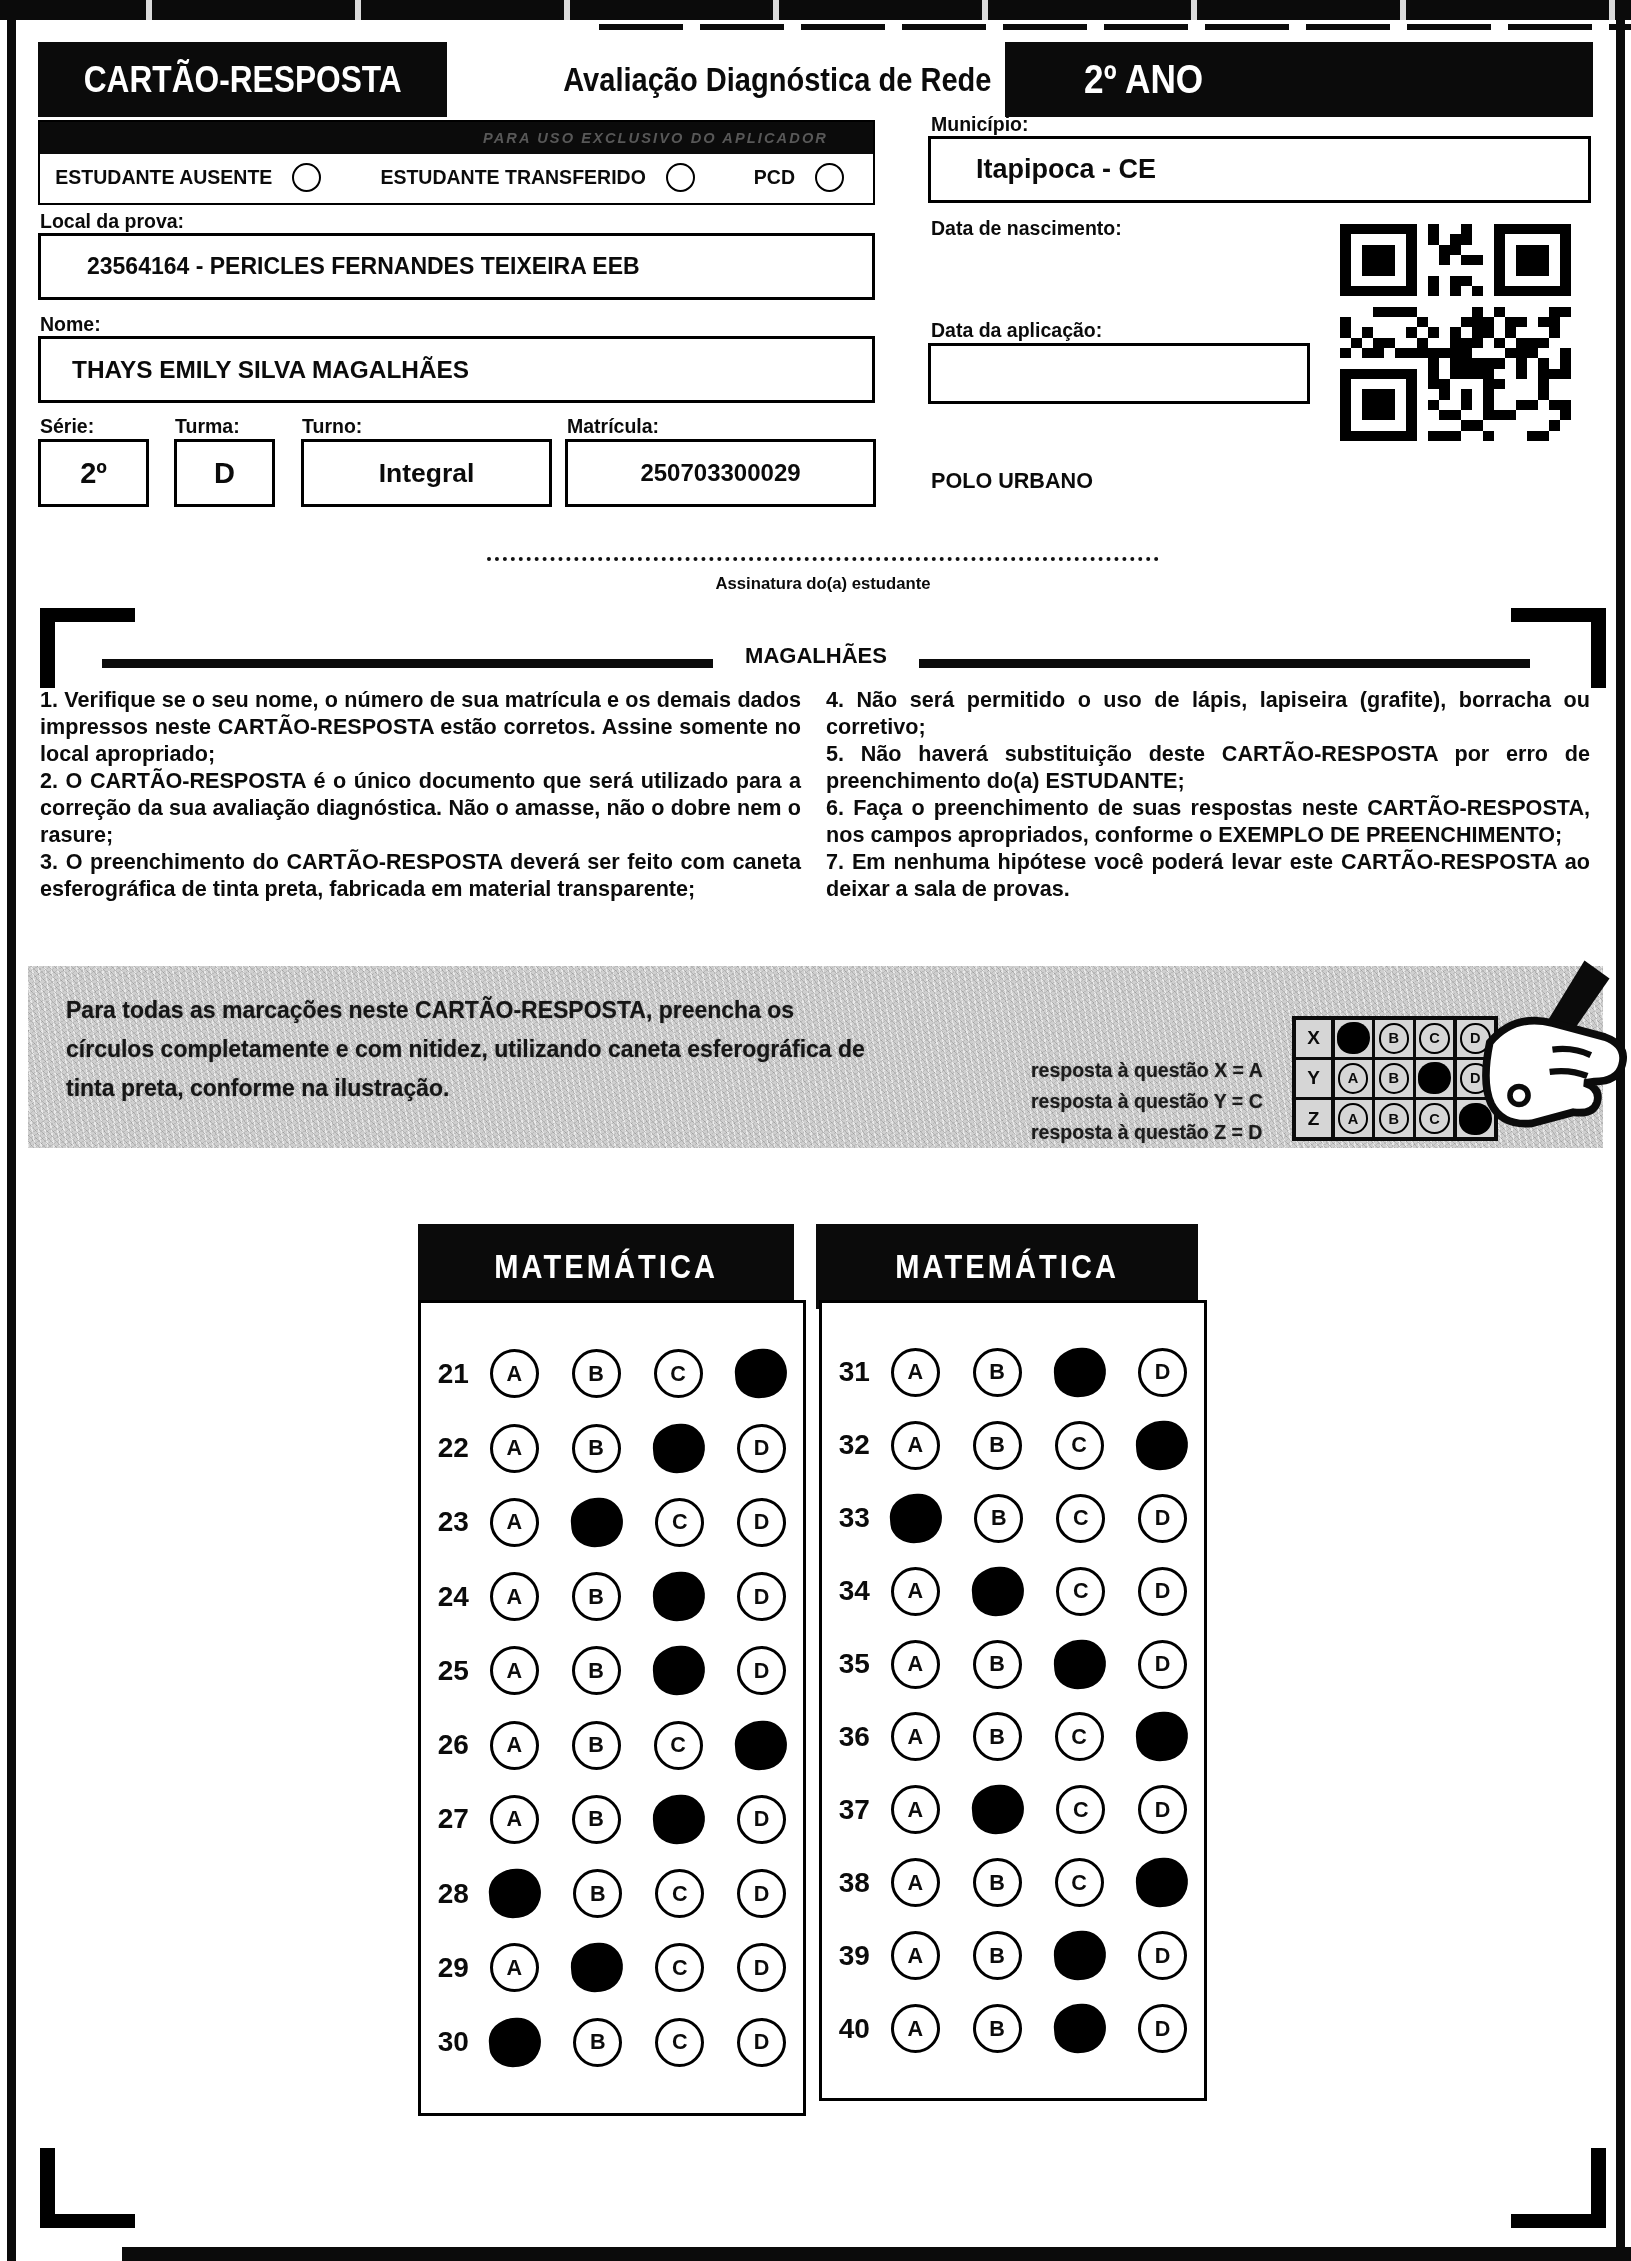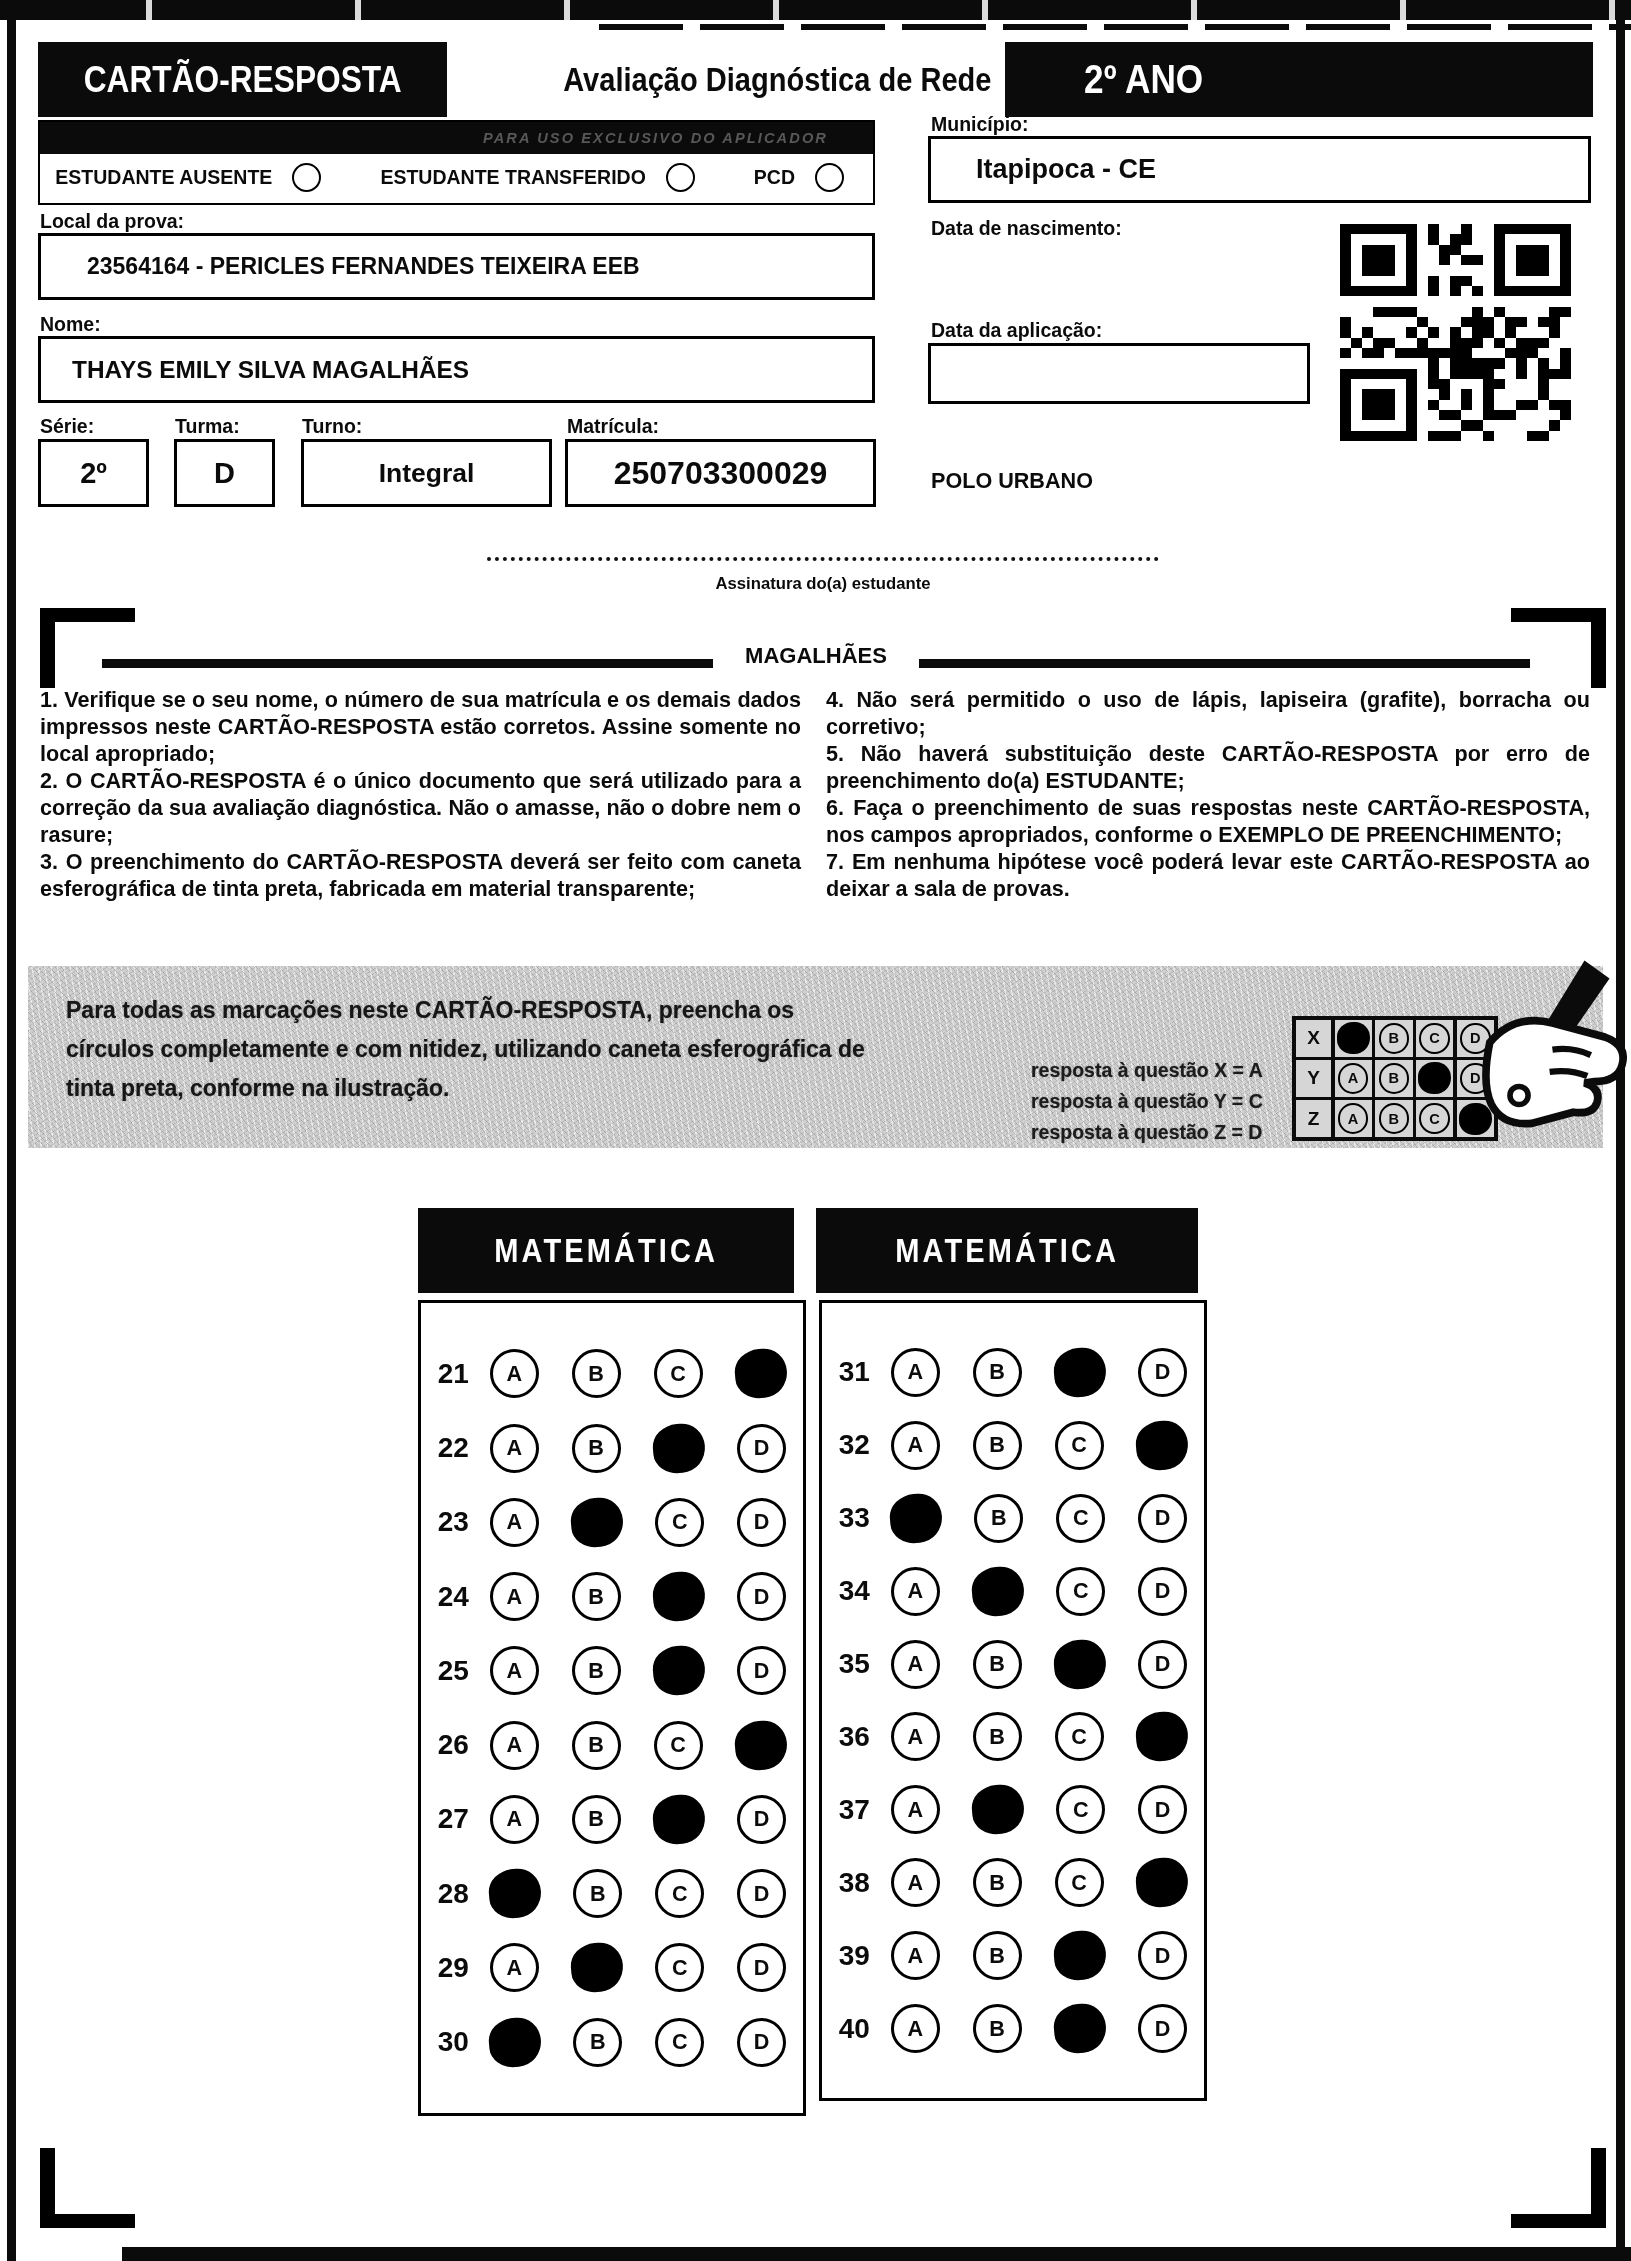--- a/index.html
+++ b/index.html
@@ -33,21 +33,21 @@
   .status-item span{font-size:19.5px;font-weight:600;}
   .ocircle{width:25px;height:25px;border:2.1px solid #000;border-radius:50%;background:#fff;}
 
   .field-label{font-size:19.5px;font-weight:bold;}
   .field-box{border:3.5px solid #000;box-sizing:border-box;background:#fff;display:flex;align-items:center;font-weight:bold;}
   #local-box{left:38px;top:233px;width:837px;height:67px;font-size:23px;padding-left:46px;}
   #nome-box{left:38px;top:336px;width:837px;height:67px;font-size:24.4px;padding-left:31px;}
   #serie-box{left:38px;top:439px;width:111px;height:68px;font-size:29px;justify-content:center;}
   #turma-box{left:174px;top:439px;width:101px;height:68px;font-size:29px;justify-content:center;}
   #turno-box{left:301px;top:439px;width:251px;height:68px;font-size:26.5px;justify-content:center;}
-  #matricula-box{left:565px;top:439px;width:311px;height:68px;font-size:32px;justify-content:center;}
+  #matricula-box{left:565px;top:439px;width:311px;height:68px;font-size:24px;justify-content:center;}
   #municipio-box{left:928px;top:136px;width:663px;height:67px;font-size:27px;padding-left:45px;}
   #nascimento-box{left:928px;top:241px;width:382px;height:61px;font-size:26.5px;padding-left:59px;}
   #aplicacao-box{left:928px;top:343px;width:382px;height:61px;font-size:26.5px;padding-left:59px;}
   #polo{left:931px;top:468px;font-size:21.6px;font-weight:bold;}
   #qr{left:1340px;top:224px;width:231px;height:217px;}
 
   
   #sig-line{left:487px;top:557px;width:672px;height:0;border-bottom:4.9px dotted #111;}
   #sig-label{left:487px;top:574px;width:672px;text-align:center;font-size:16.7px;font-weight:bold;}
 
@@ -83,21 +83,21 @@
     border:4.9px solid #0b0b0b;box-sizing:border-box;display:grid;grid-template-columns:35px 1fr 1fr 1fr 1fr;
     grid-template-rows:1fr 1fr 1fr;gap:3.5px;}
   .eg-cell{background:#d6d6d6;display:flex;align-items:center;justify-content:center;}
   .eg-label{font-size:19px;font-weight:bold;}
   .eg-bubble{width:26.5px;height:26.5px;border:2.8px solid #000;border-radius:50%;background:#d6d6d6;
     display:flex;align-items:center;justify-content:center;font-size:14.6px;font-weight:bold;}
   .eg-mark{width:33px;height:32px;background:#000;border-radius:52% 48% 50% 50%/48% 52% 54% 46%;}
   #hand{position:absolute;left:1420px;top:-7px;width:188px;height:195px;}
 
   
-  .subj-hdr{height:85px;justify-content:center;font-size:33px;font-weight:bold;letter-spacing:3.5px;}
+  .subj-hdr{height:85px;justify-content:center;font-size:33px;font-weight:bold;letter-spacing:3.5px;margin-top:16px;}
   #subj-0{left:418px;top:1208px;width:376px;}
   #subj-1{left:816px;top:1208px;width:382px;}
   .answer-box{border:3.5px solid #000;box-sizing:border-box;background:#fff;display:flex;flex-direction:column;
     justify-content:space-evenly;padding:21px 0;}
   #answers-0{left:418px;top:1300px;width:388px;height:816px;}
   #answers-1{left:819px;top:1300px;width:388px;height:801px;}
   .q-row{display:flex;align-items:center;padding:0 14px 0 16.7px;}
   .q-num{width:52px;font-size:28px;font-weight:bold;}
   .q-bubbles{flex:1;display:flex;justify-content:space-between;align-items:center;padding-right:2.8px;}
   .bubble{width:43px;height:43px;border:3.5px solid #000;border-radius:50%;display:flex;align-items:center;

